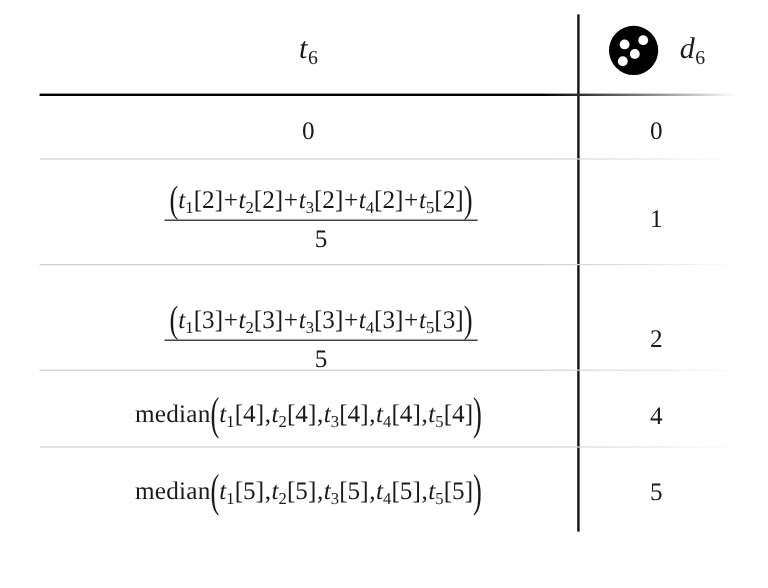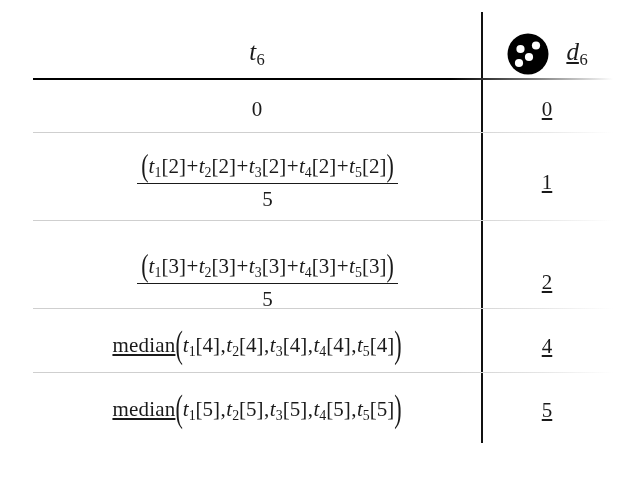--- a/index.html
+++ b/index.html
@@ -69,25 +69,24 @@
     align-items: center;
     justify-content: center;
     text-align: center;
   }
   .cell-right {
     width: 132px;
     display: flex;
     align-items: center;
     justify-content: center;
     text-align: right;
-    text-decoration: underline;
-  }
-
-  
-  .header-row { top: 12px; height: 72px; }
+  }
+
+  
+  .header-row { top: 0; height: 72px; }
 
   .hdr-math {
     font-size: 25px;
     font-style: italic;
     line-height: 1;
     letter-spacing: 0;
   }
   .hdr-math .sub {
     font-style: normal;
     font-size: 0.66em;
@@ -119,21 +118,21 @@
   .var {
     font-style: italic;
   }
   .sub {
     font-style: normal;
     font-size: 0.66em;
     vertical-align: -0.3em;
   }
   .br { font-style: normal; }
   .op { font-style: normal; padding: 0 0.5px; }
-  .fname { font-style: normal; letter-spacing: 0.2px; text-decoration: underline; }
+  .fname { font-style: normal; letter-spacing: 0.2px; }
 
   
   .paren-big {
     font-style: normal;
     display: inline-block;
     transform: scaleY(1.45);
     transform-origin: center;
     font-size: 1.05em;
   }
   .paren-tall {

